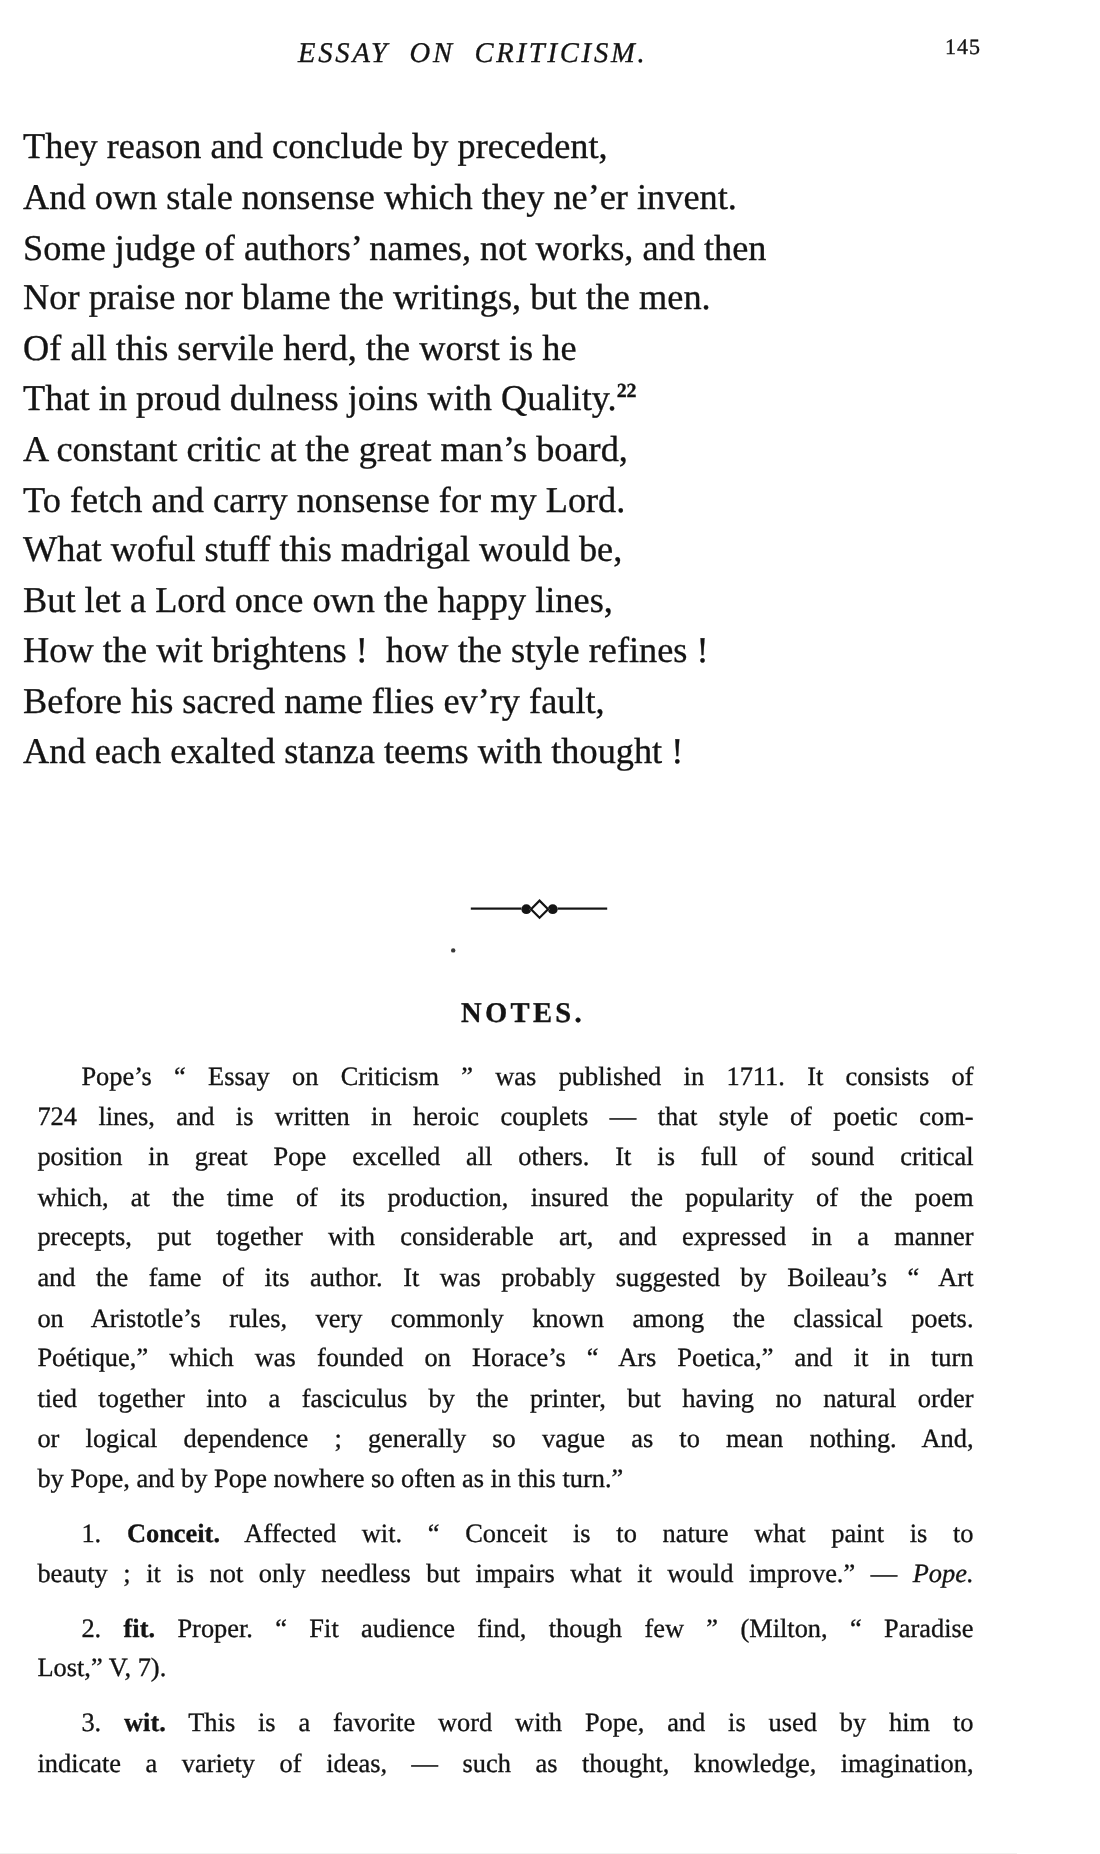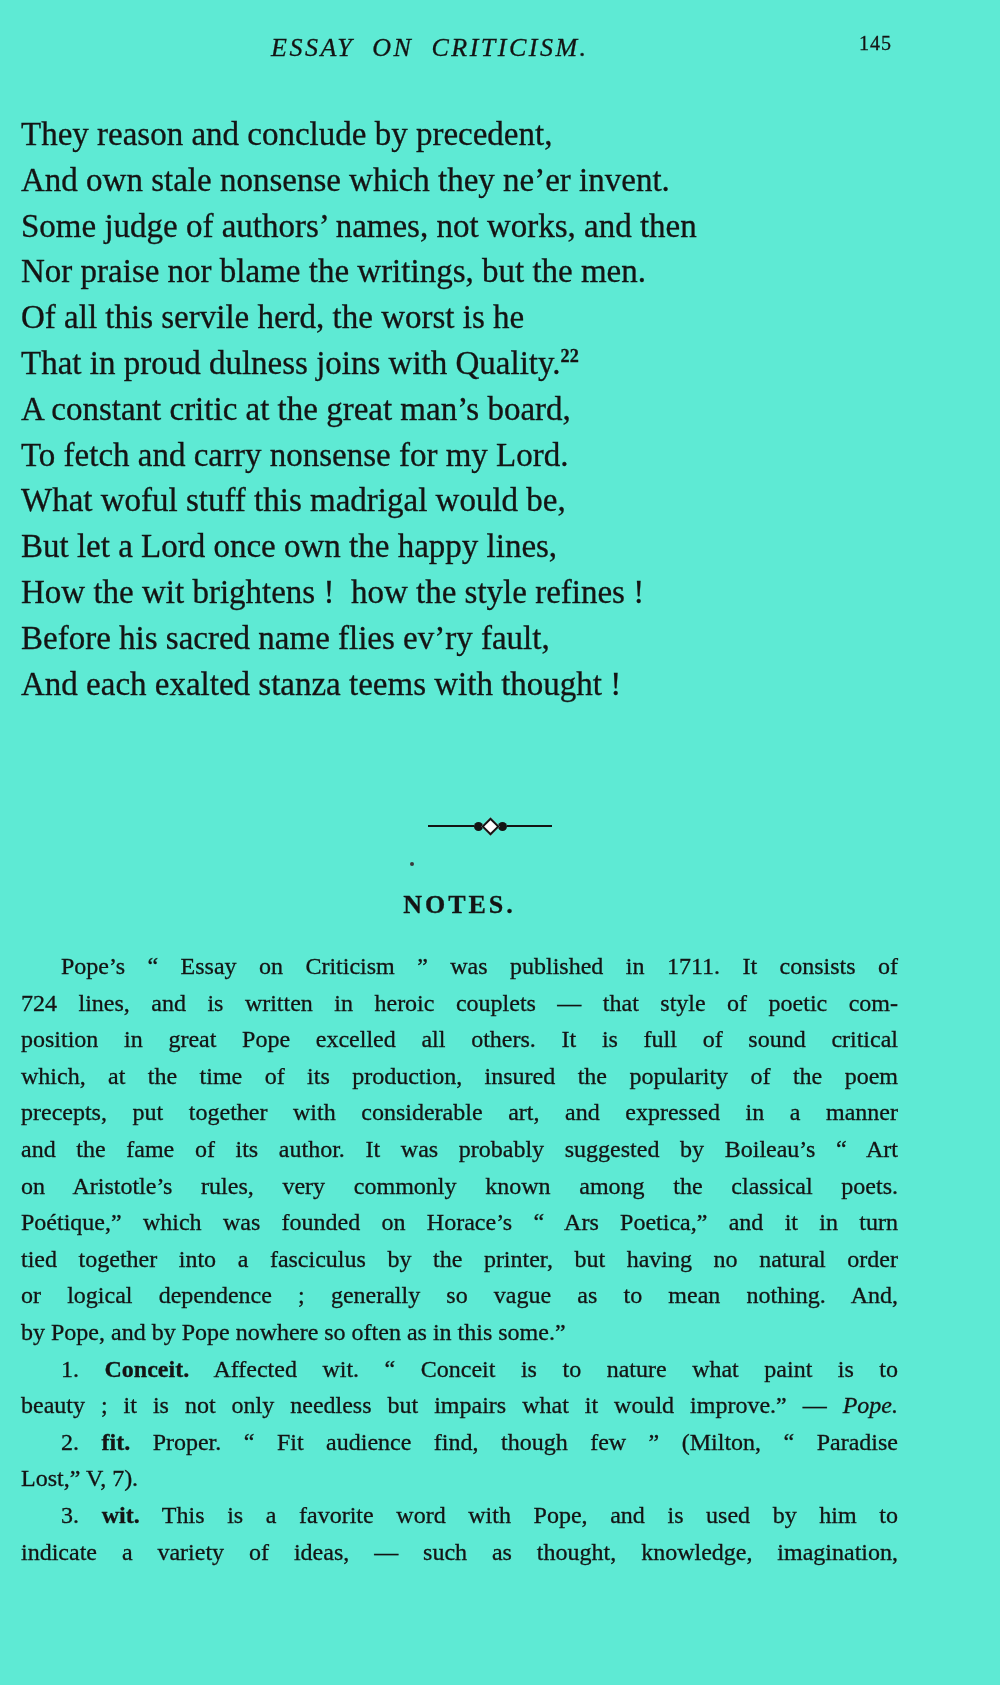--- a/index.html
+++ b/index.html
@@ -1,21 +1,21 @@
 <!DOCTYPE html>
 <html><head>
 <meta charset="utf-8">
 <style>
   html, body { margin: 0; padding: 0; background: #e8e8e4; }
   .page {
     position: relative;
     width: 1000px;
     height: 1685px;
     margin: 0 auto;
-    background: #5eead4;
+    background: #ffffff;
     color: #141414;
     font-family: "Liberation Serif", "DejaVu Serif", serif;
     -webkit-text-stroke: 0.3px currentColor;
     overflow: hidden;
   }
   
   .running-title {
     position: absolute;
     left: 271px;
     top: 33px;
@@ -73,35 +73,35 @@
     position: absolute; left: 410px; top: 862px;
     width: 4px; height: 4px; border-radius: 50%;
     background: #3a3a3a;
   }
   
   .notes-heading {
     position: absolute;
     left: 21px;
     top: 890px;
     width: 877px;
-    margin: 0;
+    margin: 16px;
     text-align: center;
     font-size: 26px;
     font-weight: 700;
     letter-spacing: 3px;
   }
   .notes {
     position: absolute;
     left: 21px;
     top: 948px;
     width: 877px;
     font-size: 24px;
     line-height: 36.6px;
   }
-  .note-para { margin: 0; }
+  .note-para { margin: 13px; }
   .note-line {
     text-align: justify;
     text-align-last: justify;
     height: 36.6px;
     overflow: visible;
   }
   .note-line.first { text-indent: 40px; }
   .note-line.no-just { text-align-last: left; }
   .s-b { font-weight: 700; }
   .s-i { font-style: italic; }
@@ -149,21 +149,21 @@
         <div class="note-line first"><span>Pope’s “ Essay on Criticism ” was published in 1711. It consists of</span></div>
         <div class="note-line"><span>724 lines, and is written in heroic couplets — that style of poetic com-</span></div>
         <div class="note-line"><span>position in great Pope excelled all others. It is full of sound critical</span></div>
         <div class="note-line"><span>which, at the time of its production, insured the popularity of the poem</span></div>
         <div class="note-line"><span>precepts, put together with considerable art, and expressed in a manner</span></div>
         <div class="note-line"><span>and the fame of its author. It was probably suggested by Boileau’s “ Art</span></div>
         <div class="note-line"><span>on Aristotle’s rules, very commonly known among the classical poets.</span></div>
         <div class="note-line"><span>Poétique,” which was founded on Horace’s “ Ars Poetica,” and it in turn</span></div>
         <div class="note-line"><span>tied together into a fasciculus by the printer, but having no natural order</span></div>
         <div class="note-line"><span>or logical dependence ; generally so vague as to mean nothing. And,</span></div>
-        <div class="note-line no-just"><span>by Pope, and by Pope nowhere so often as in this some.”</span></div>
+        <div class="note-line no-just"><span>by Pope, and by Pope nowhere so often as in this turn.”</span></div>
       </div>
       <div class="note-para">
         <div class="note-line first"><span>1. </span><span class="s-b">Conceit.</span><span> Affected wit. “ Conceit is to nature what paint is to</span></div>
         <div class="note-line"><span>beauty ; it is not only needless but impairs what it would improve.” — </span><span class="s-i">Pope.</span></div>
       </div>
       <div class="note-para">
         <div class="note-line first"><span>2. </span><span class="s-b">fit.</span><span> Proper. “ Fit audience find, though few ” (Milton, “ Paradise</span></div>
         <div class="note-line no-just"><span>Lost,” V, 7).</span></div>
       </div>
       <div class="note-para">

